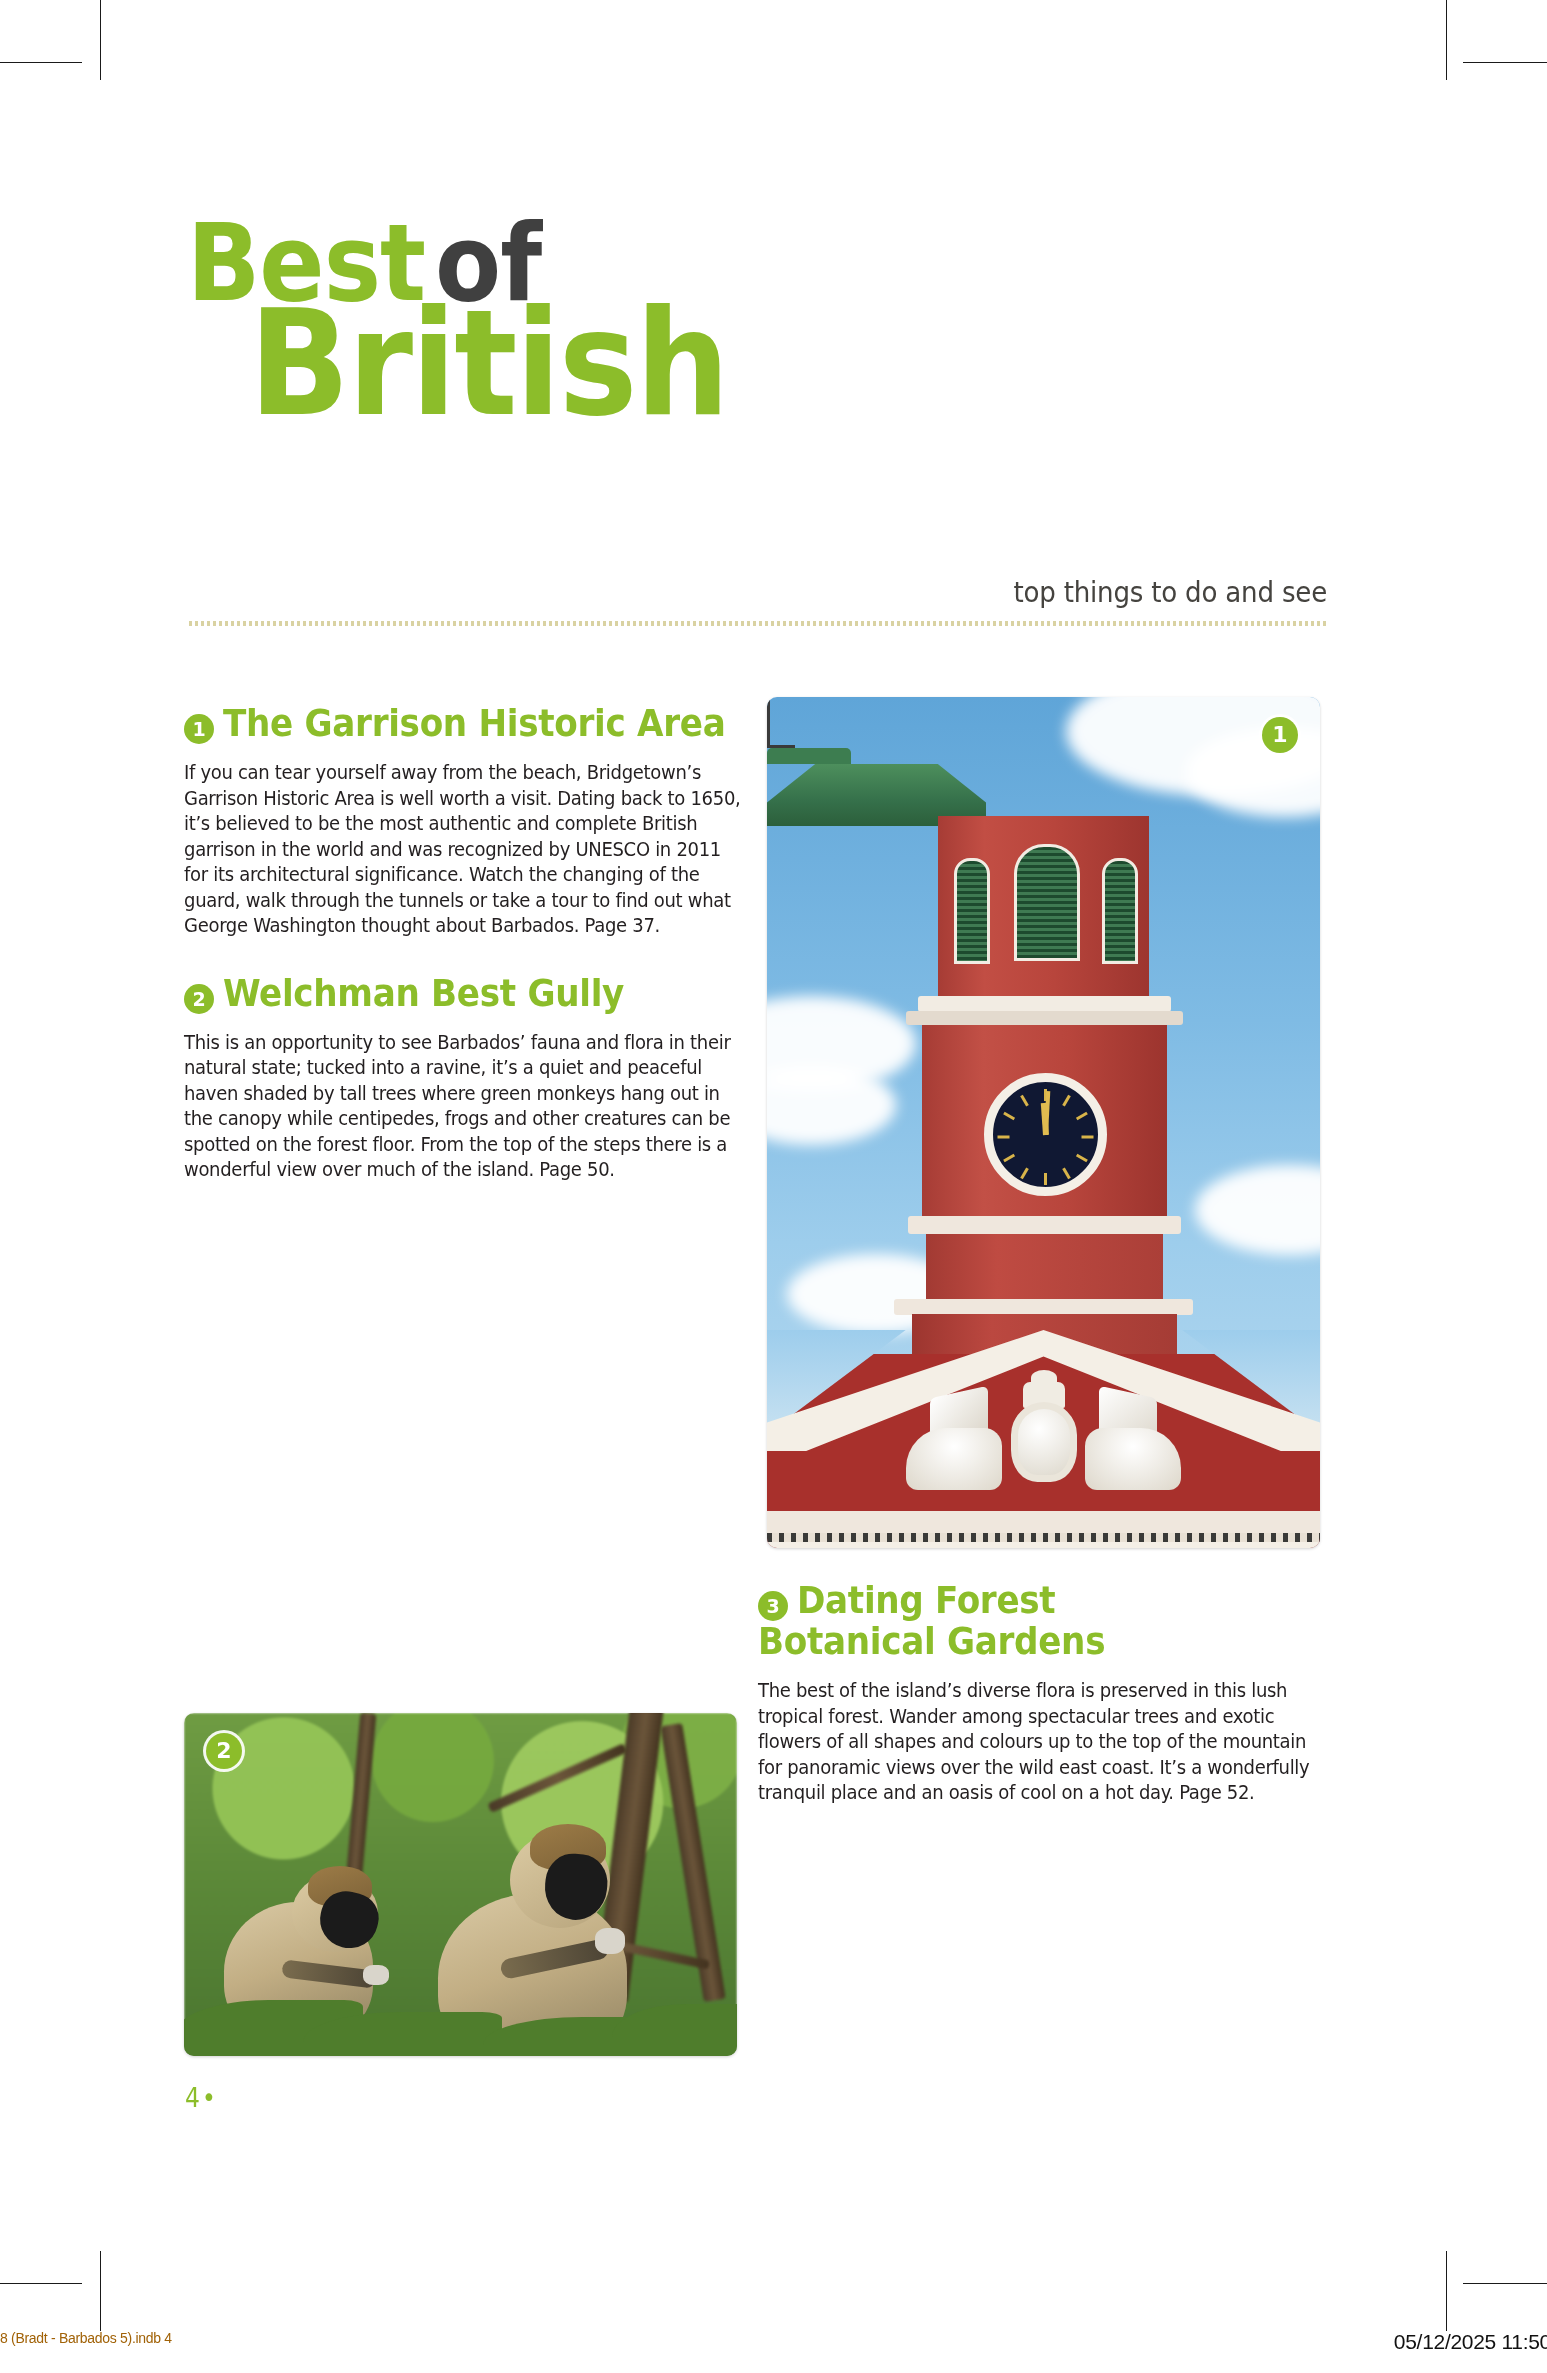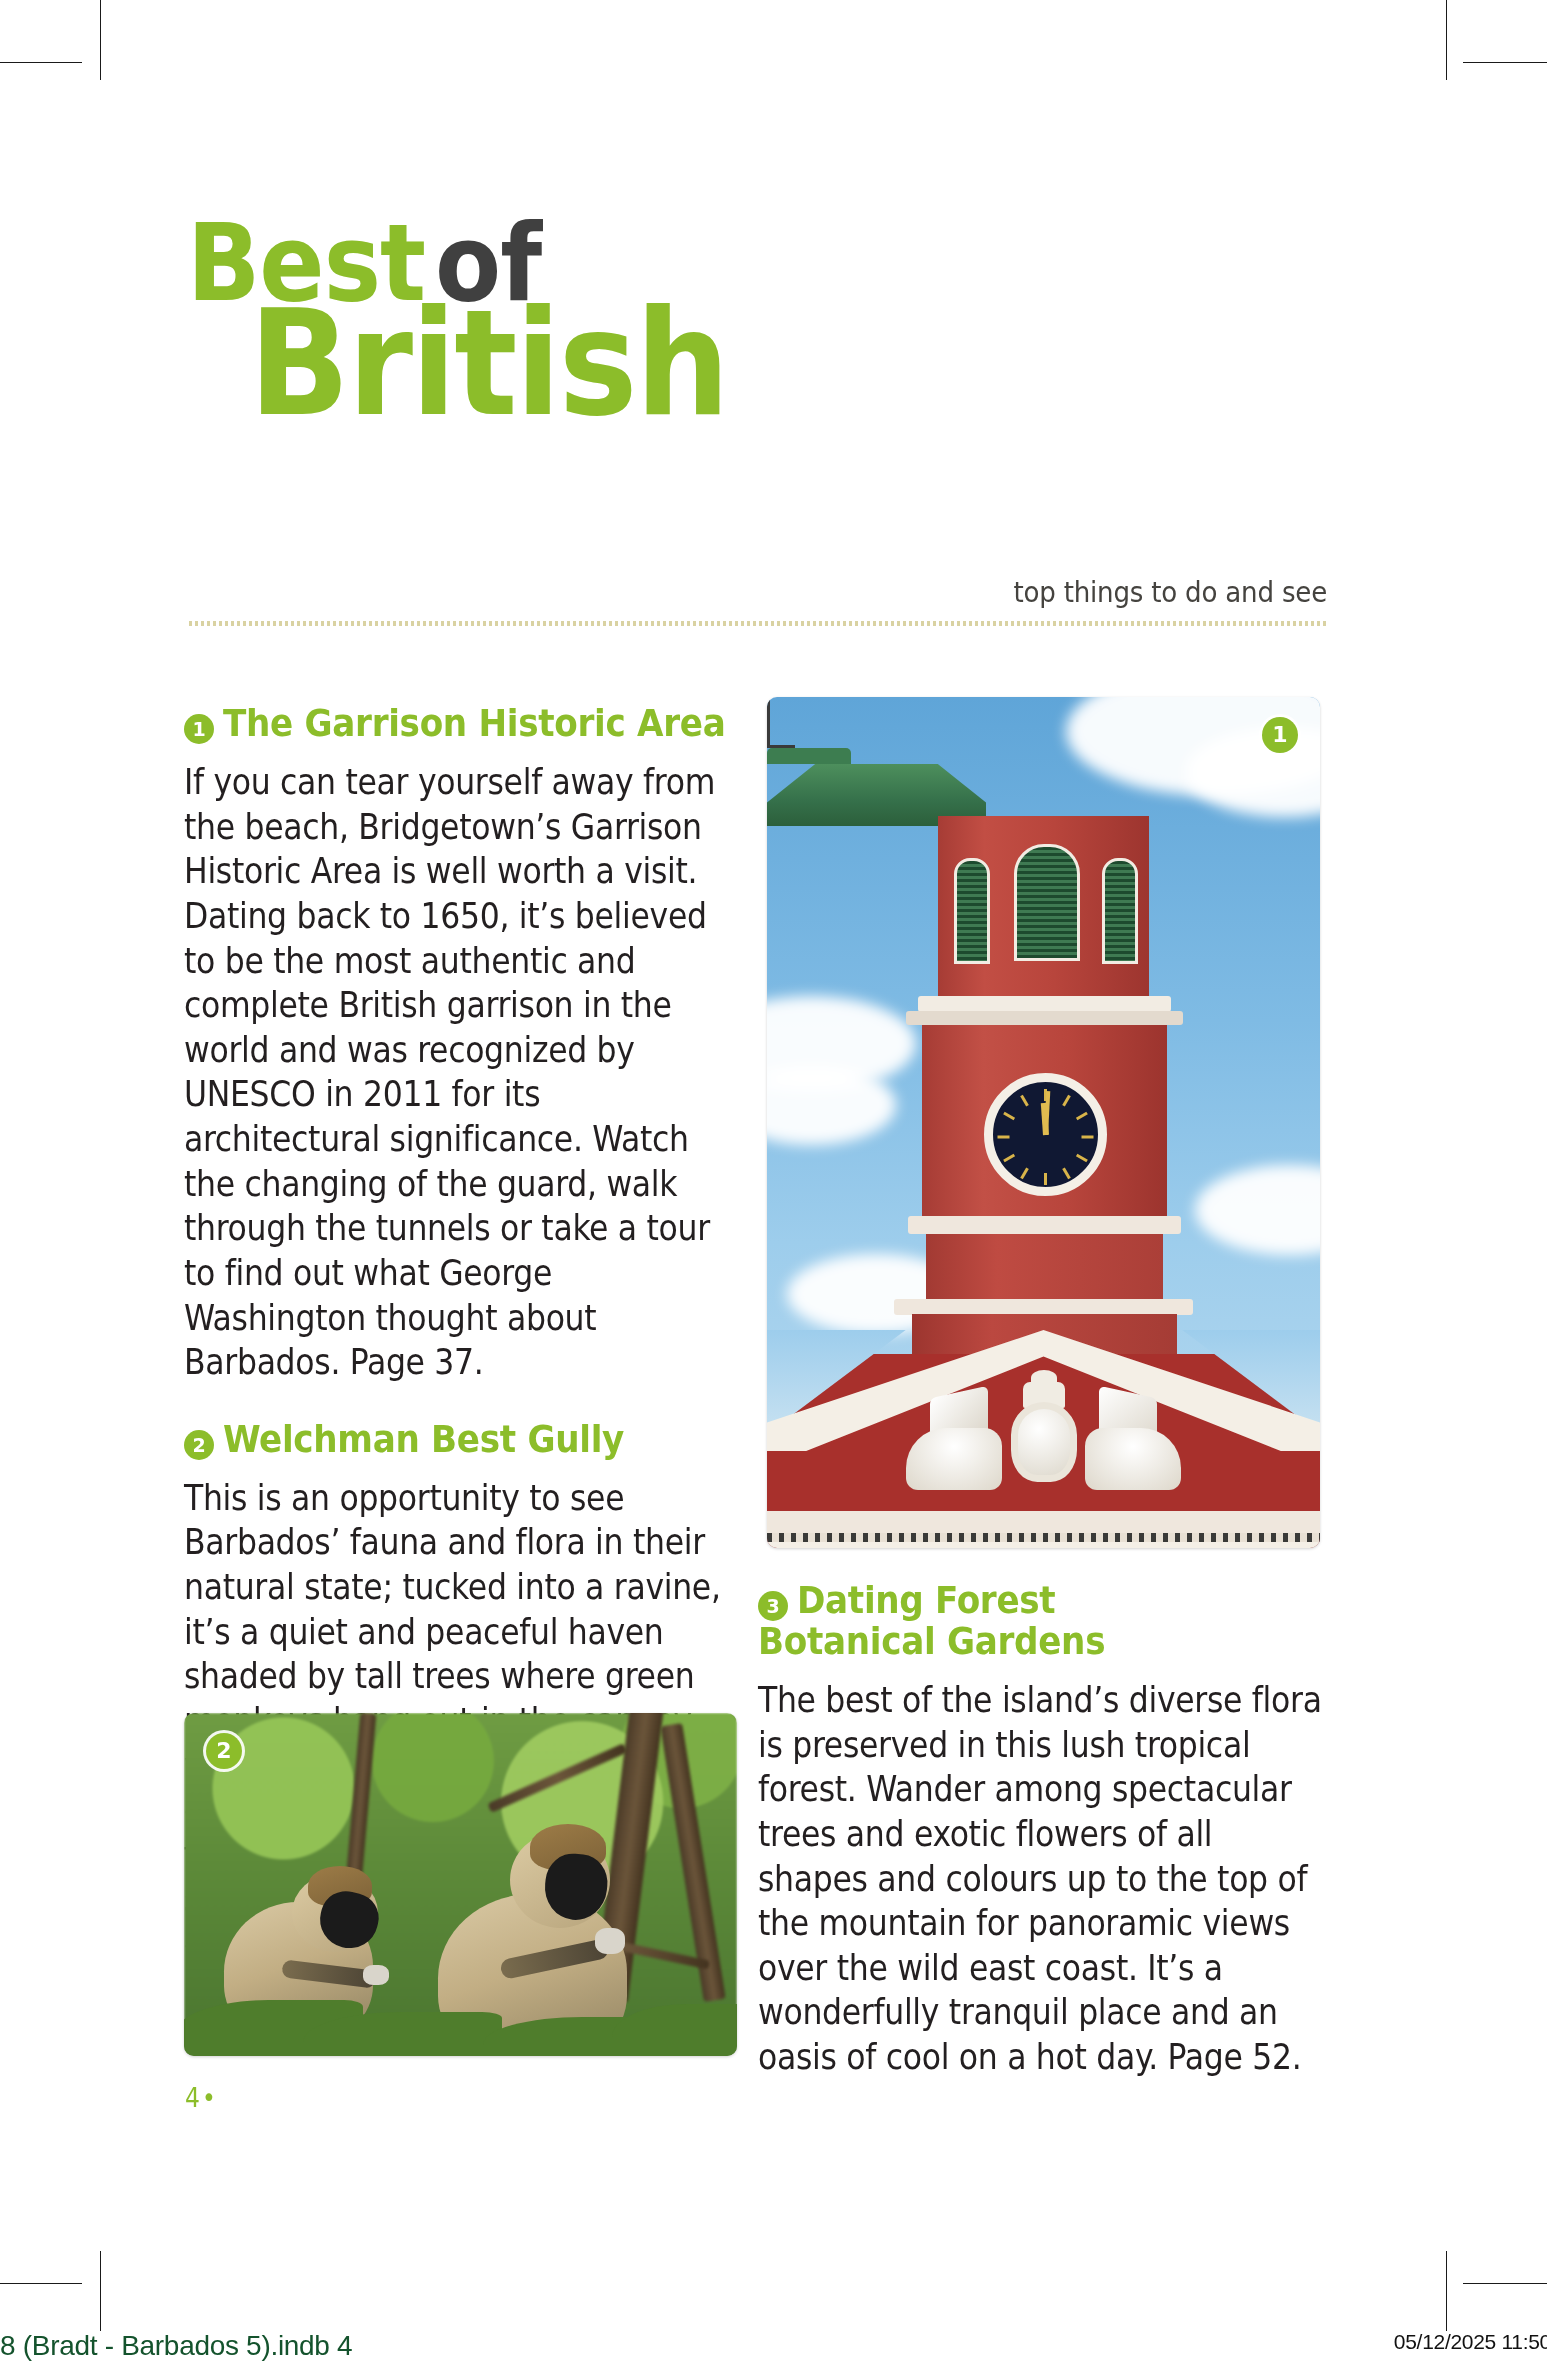--- a/index.html
+++ b/index.html
@@ -120,21 +120,21 @@
     font-weight: 700;
     line-height: 30px;
     text-align: center;
     margin-right: 9px;
   }
   .head-text { display: inline; }
 
   
   .body-copy {
     font-family: "DejaVu Sans Condensed", "Liberation Sans Narrow", "Liberation Sans", sans-serif;
-    font-size: 35px;
+    font-size: 20px;
     line-height: 1.275;
     color: #231f20;
     letter-spacing: -0.3px;
     margin: 0 0 34px 0;
     font-weight: 400;
   }
   .body-copy.tight { margin-bottom: 0; }
 
   
   .photo {
@@ -388,22 +388,22 @@
     color: #8cbd2a;
     letter-spacing: 2px;
   }
 
   
   #slug-left {
     position: absolute;
     left: 0px;
     top: 2330px;
     font-family: "Liberation Sans Narrow", "Liberation Sans", sans-serif;
-    font-size: 28px;
-    color: #14532d;
+    font-size: 14px;
+    color: #a16207;
     white-space: nowrap;
     letter-spacing: -0.3px;
   }
   #slug-right {
     position: absolute;
     right: -4px;
     top: 2330px;
     font-family: "Liberation Sans Narrow", "Liberation Sans", sans-serif;
     font-size: 21px;
     color: #111;

